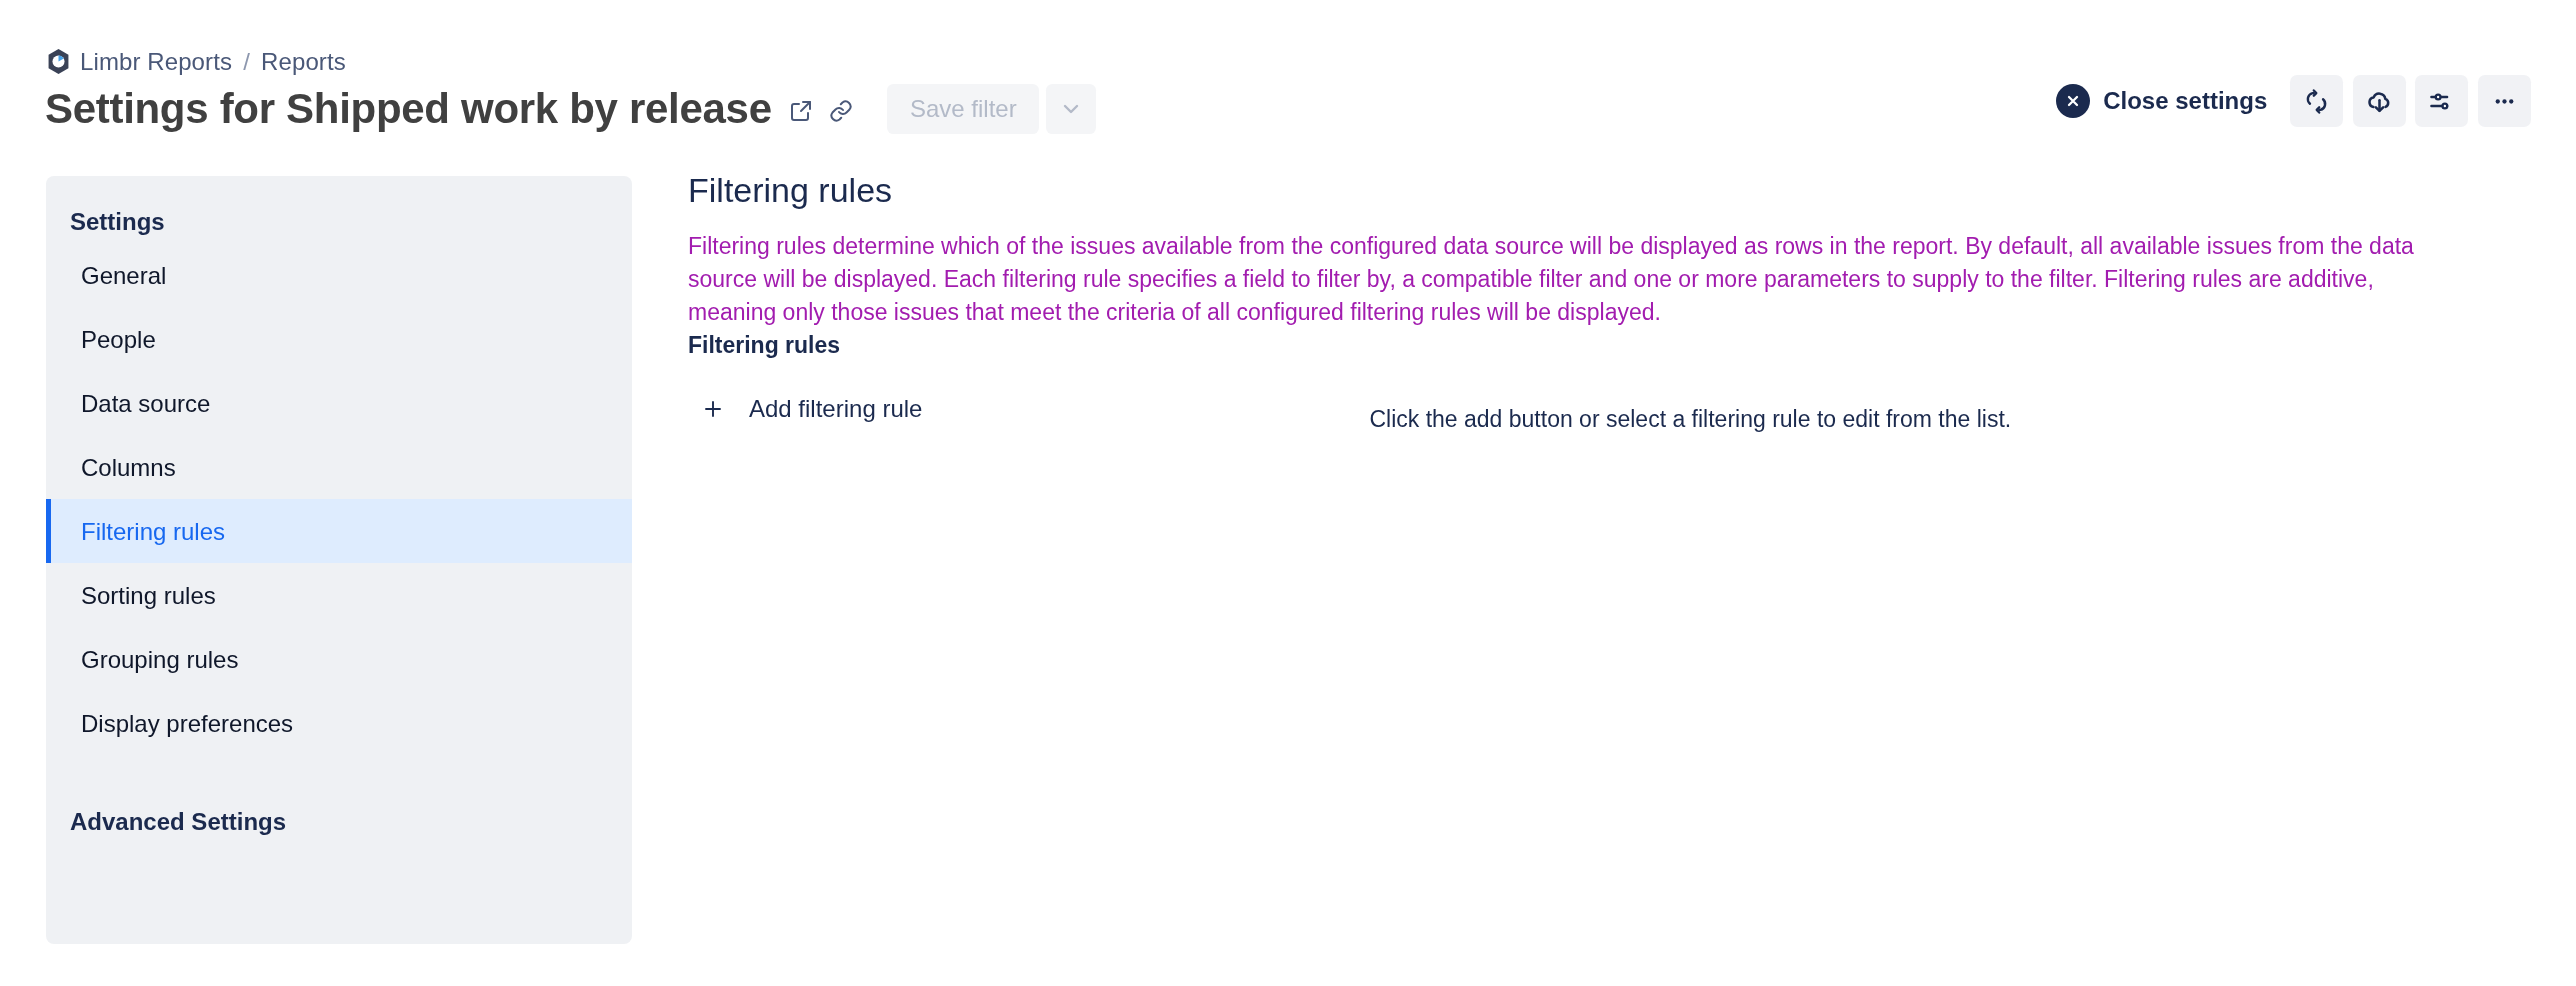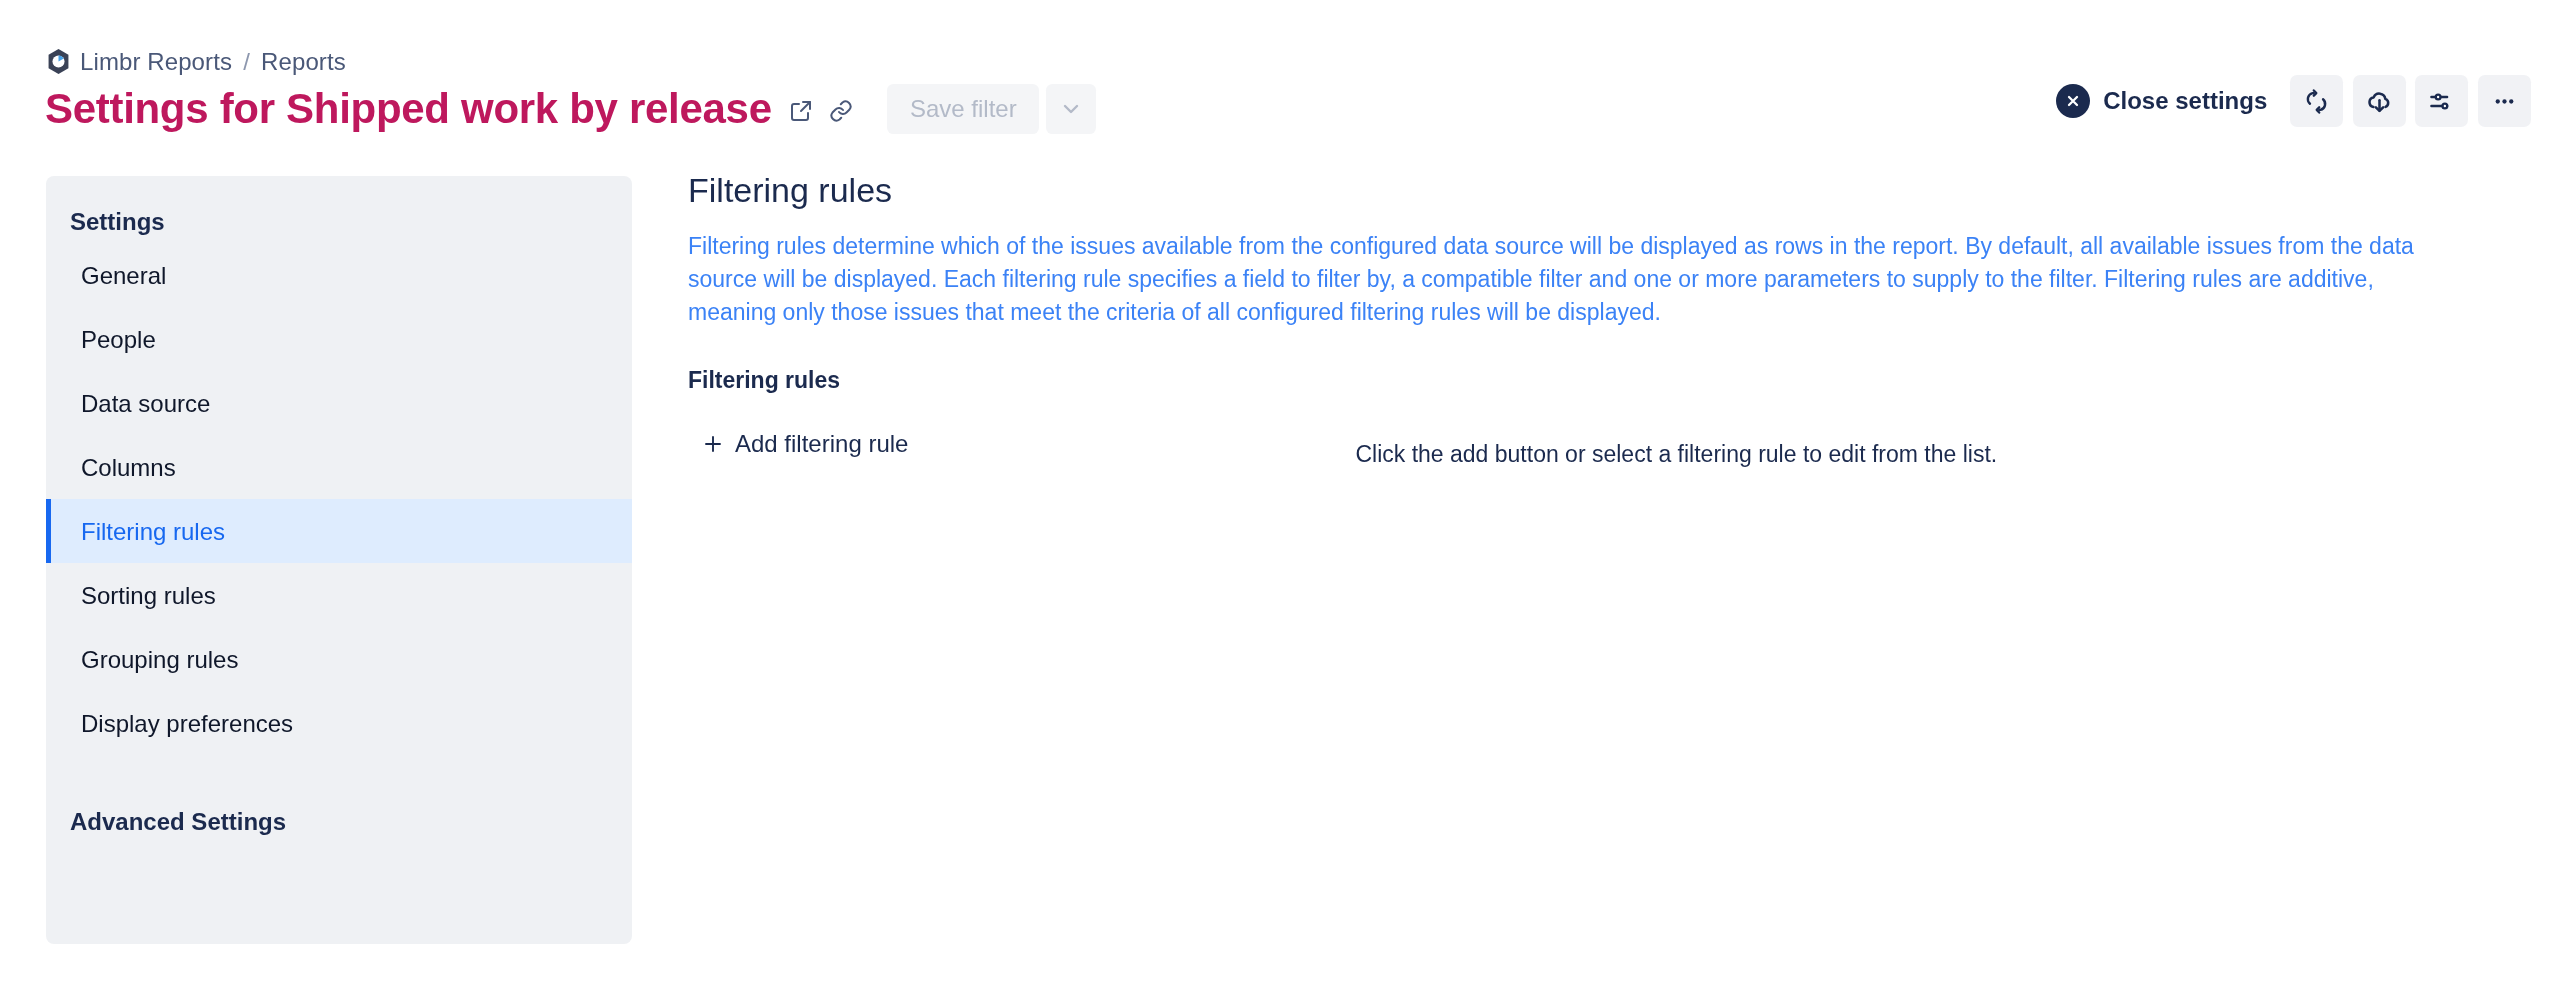--- a/index.html
+++ b/index.html
@@ -49,21 +49,21 @@
     top: 76px;
     right: 45px;
     height: 66px;
     display: flex;
     align-items: center;
   }
   .page-title {
     font-size: 42px;
     line-height: 50px;
     font-weight: 700;
-    color: #be185d;
+    color: #404040;
     letter-spacing: -0.3px;
     white-space: nowrap;
   }
   .title-icons {
     display: flex;
     align-items: center;
     gap: 16px;
     margin-left: 17.7px;
     margin-top: 3.2px;
   }
@@ -193,39 +193,38 @@
   .main-heading {
     font-size: 34px;
     line-height: 43px;
     font-weight: 400;
     color: #1b2a4e;
     margin-bottom: 17.7px;
   }
   .main-desc {
     font-size: 23px;
     line-height: 33px;
-    color: #3b82f6;
+    color: #a21caf;
     max-width: 1771px;
-    margin-bottom: 35px;
   }
   .sub-heading {
     font-size: 23px;
     font-weight: 700;
     color: #1b2a4e;
     line-height: 32px;
     margin-bottom: 34px;
   }
   .rules-row {
     display: flex;
     align-items: flex-start;
   }
   .add-rule-btn {
     display: flex;
     align-items: center;
-    gap: 10px;
+    gap: 24px;
     background: transparent;
     border: none;
     font-family: "Liberation Sans", sans-serif;
     font-size: 24px;
     color: #1b2a4e;
     cursor: pointer;
     padding: 0;
     margin-left: 13px;
     white-space: nowrap;
   }

